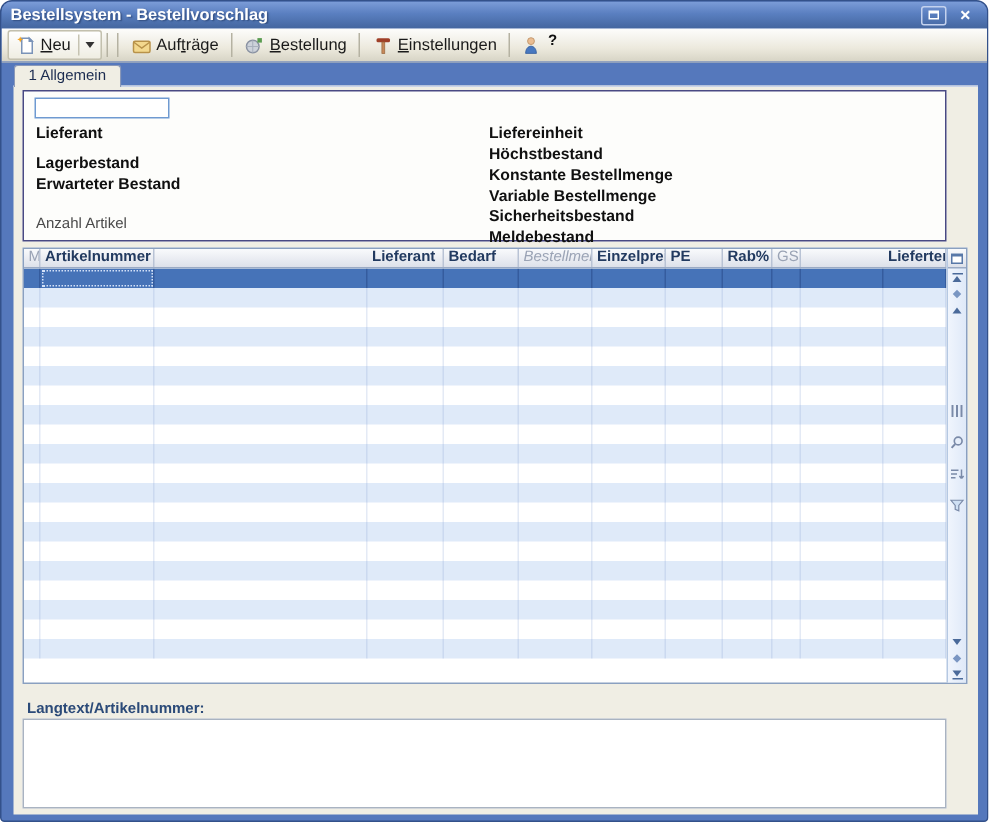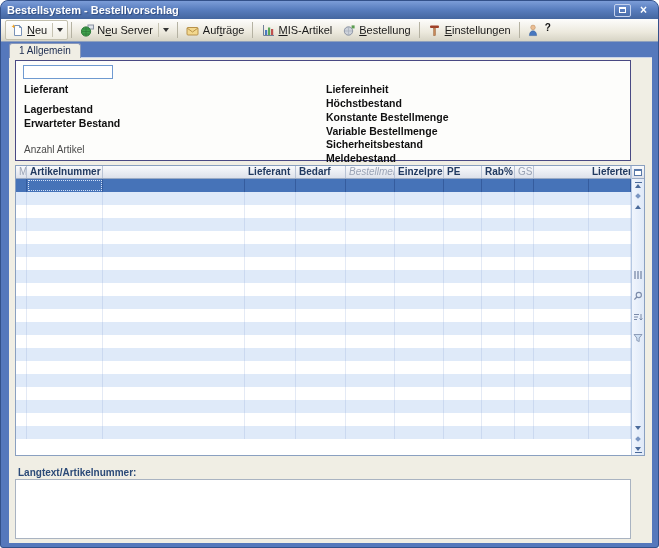--- a/index.html
+++ b/index.html
@@ -111,59 +111,35 @@
           </svg>
       </span>
       <span><span></span><u>N</u><span>eu</span></span>
       <span class="drop">
           <span class="tri-dn-dark"></span>
         </span>
     </div>
 
     <div class="tsep"></div>
 
-    <div class="tbtn">
-      <span class="ticon">
-        <svg width="13" height="13" viewBox="0 0 13 13">
-            <rect x="7" y="1" width="5.5" height="4" fill="#dfe3ea" stroke="#8890a0"></rect>
-            <circle cx="5" cy="7.5" r="4.6" fill="#3fa14d" stroke="#2c7a38"></circle>
-            <path d="M0.4 7.5h9.2M5 2.9v9.2M1.6 5h6.8M1.6 10h6.8" stroke="#2c7a38" fill="none" stroke-width=".7"></path>
-          </svg>
-      </span>
-      <span><span>N</span><u>e</u><span>u Server</span></span>
-      <span class="drop">
-          <span class="tri-dn-dark"></span>
-        </span>
-    </div>
 
     <div class="tsep"></div>
 
     <div class="tbtn">
       <span class="ticon">
         <svg width="13" height="13" viewBox="0 0 13 13">
             <rect x="1" y="3.5" width="11" height="7.5" rx="1" fill="#f3d88e" stroke="#b8924a"></rect>
             <path d="M1 4l5.5 4L12 4" stroke="#b8924a" fill="none"></path>
           </svg>
       </span>
       <span><span>Auf</span><u>t</u><span>räge</span></span>
     </div>
 
     <div class="tsep"></div>
 
-    <div class="tbtn">
-      <span class="ticon">
-        <svg width="13" height="13" viewBox="0 0 13 13">
-            <path d="M1.5 1v10.5H12" stroke="#708098" fill="none"></path>
-            <rect x="3" y="6" width="2.2" height="5" fill="#4a7ac0"></rect>
-            <rect x="6" y="3.5" width="2.2" height="7.5" fill="#58a858"></rect>
-            <rect x="9" y="5" width="2.2" height="6" fill="#c05050"></rect>
-          </svg>
-      </span>
-      <span><span></span><u>M</u><span>IS-Artikel</span></span>
-    </div>
 
 
     <div class="tbtn">
       <span class="ticon">
         <svg width="13" height="13" viewBox="0 0 13 13">
             <circle cx="5.5" cy="7" r="4.2" fill="#cdd2da" stroke="#8a92a2"></circle>
             <path d="M1.3 7h8.4M5.5 2.8v8.4" stroke="#a8b0bc" fill="none" stroke-width=".7"></path>
             <rect x="8.6" y="1.4" width="3" height="3" fill="#5a9c50"></rect>
           </svg>
       </span>

